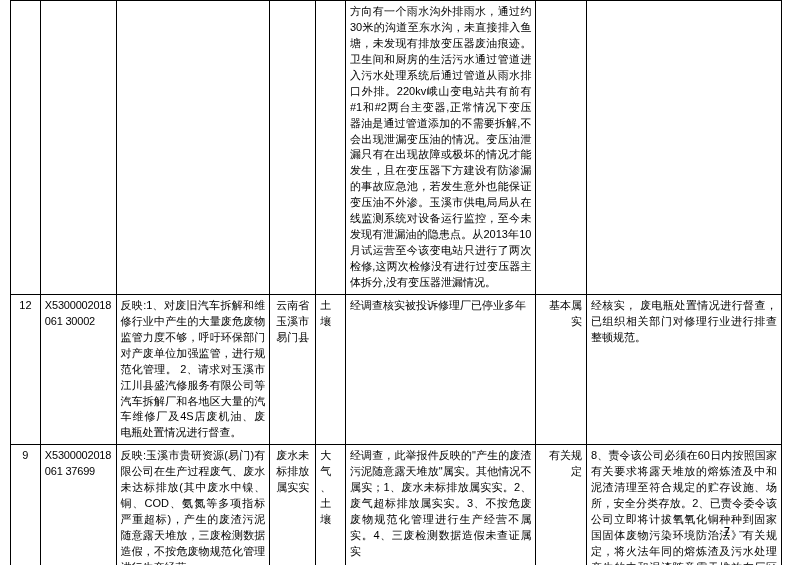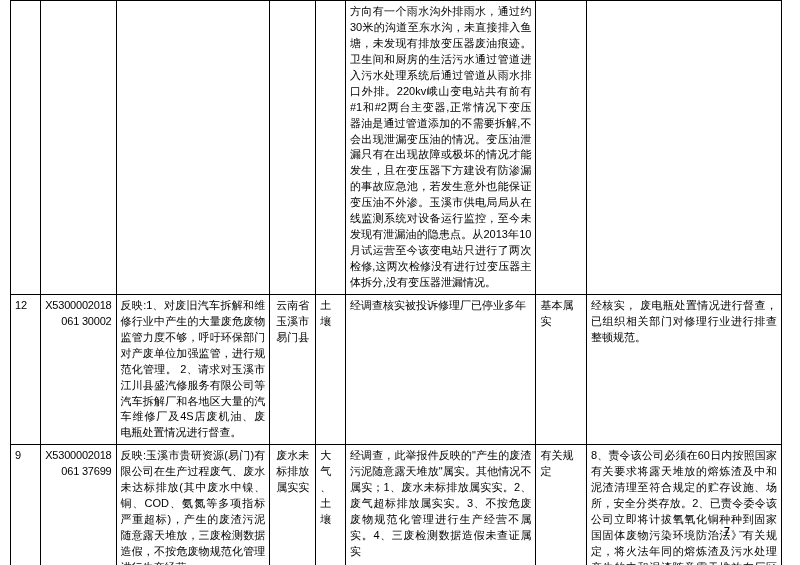--- a/index.html
+++ b/index.html
@@ -34,26 +34,27 @@
     vertical-align: top;
     padding: 3px 4px 3px 4px;
     font-size: 11px;
     line-height: 1.45;
     font-family: Liberation Sans, sans-serif;
     word-wrap: break-word;
     overflow-wrap: break-word;
   }
   td.c-num {
     width: 24px;
+    text-align: center;
     vertical-align: middle;
     font-size: 9.5px;
   }
   td.c-code {
     width: 64px;
-    text-align: right;
+    text-align: left;
     vertical-align: middle;
     font-size: 9.2px;
     letter-spacing: -0.2px;
   }
   td.c-content {
     width: 170px;
     text-align: justify;
   }
   td.c-region {
     width: 40px;
@@ -66,21 +67,21 @@
     text-align: left;
     vertical-align: middle;
     font-size: 9.2px;
   }
   td.c-result {
     width: 190px;
     text-align: justify;
   }
   td.c-truth {
     width: 44px;
-    text-align: left;
+    text-align: right;
     vertical-align: middle;
     font-size: 9.2px;
   }
   td.c-handle {
     width: 190px;
     text-align: justify;
   }
   .vmid { vertical-align: middle; margin-top: 20px; }
   .topcell { vertical-align: top; }
   .page-number {

